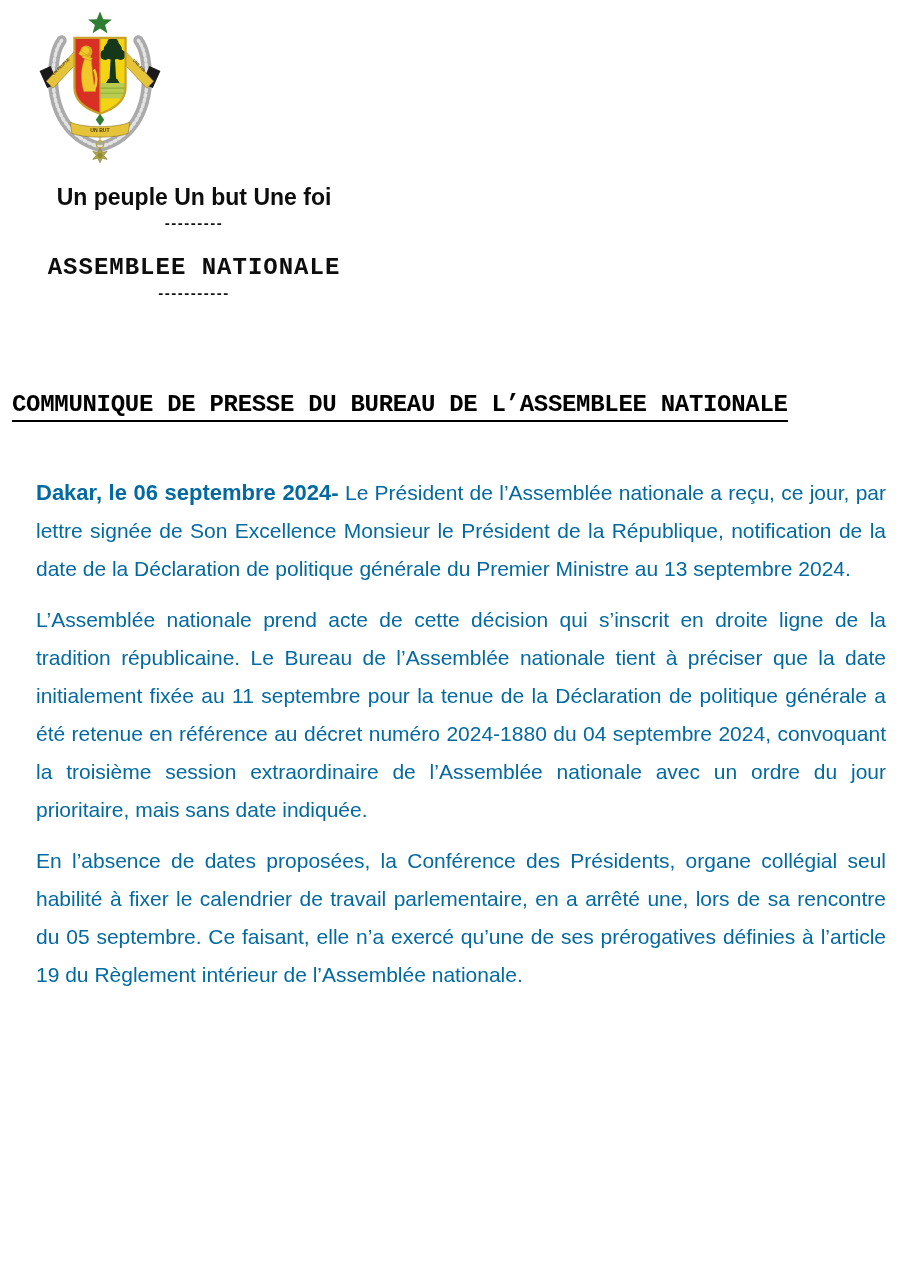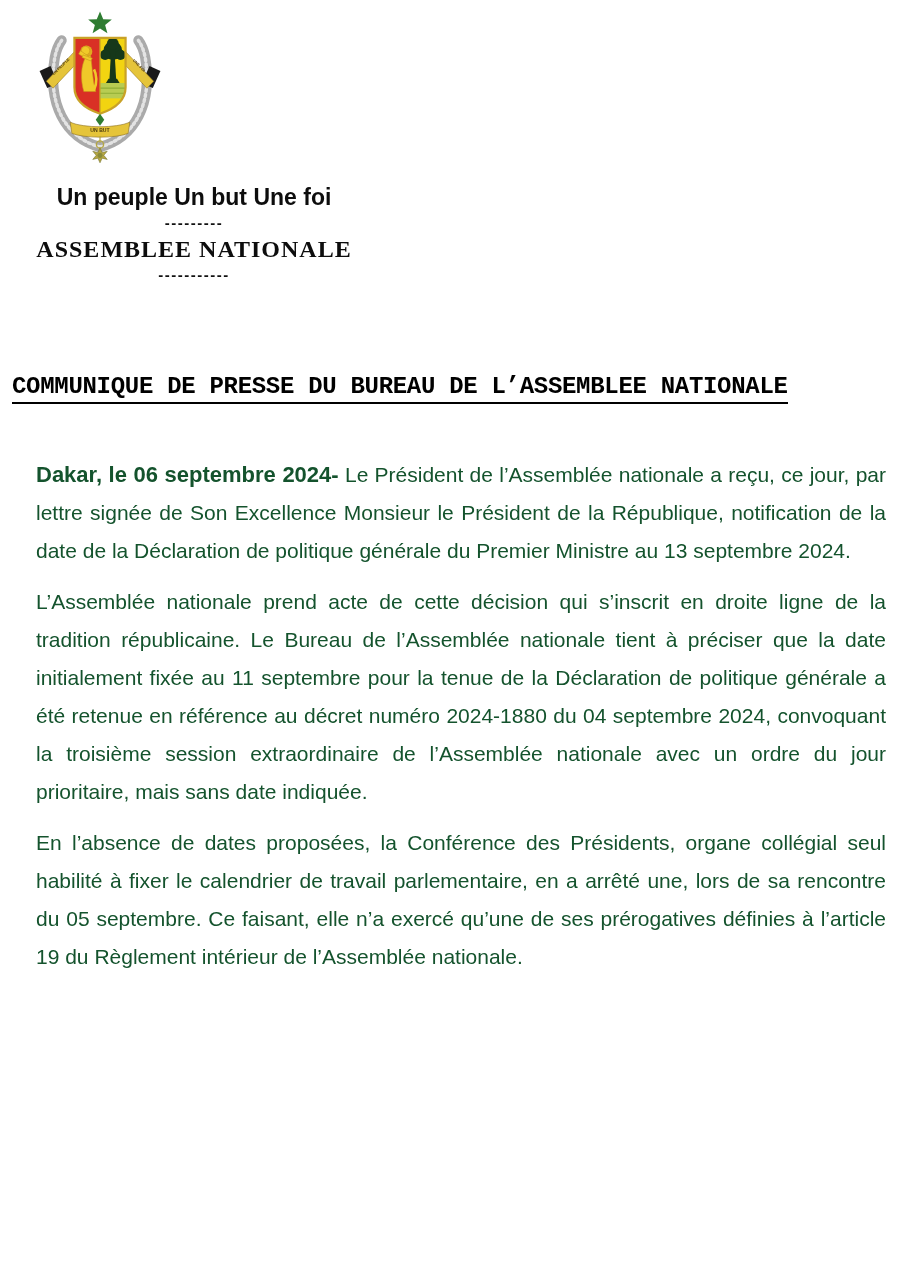--- a/index.html
+++ b/index.html
@@ -6,29 +6,29 @@
   body { width:902px; height:1280px; font-family:"Liberation Sans",sans-serif; color:#1b1b1b; }
   .page { position:relative; width:902px; height:1280px; background:#ffffff; overflow:hidden; }
 
   .coat { margin:8px 0 0 36px; width:128px; height:162px; }
   .coat svg { display:block; width:100%; height:100%; }
 
   .letterhead { margin:14px 0 0 24px; width:340px; text-align:center; color:#0d0d0d; }
   .republic   { font-size:19px; font-weight:bold; letter-spacing:0.2px; }
   .motto      { font-size:23px; font-weight:bold; margin-top:3px; }
   .divider    { font-size:15px; font-weight:bold; letter-spacing:1.5px; margin-top:3px; color:#111; }
-  .institution{ font-family:Liberation Serif, serif; font-size:24px; font-weight:bold;
-                letter-spacing:1px; margin-top:5px; }
+  .institution{ font-family:Liberation Mono, monospace; font-size:24px; font-weight:bold;
+                letter-spacing:1px; margin-top:23px; }
 
   .title { margin:88px 12px 0 12px; font-size:24px; font-weight:bold; letter-spacing:-0.3px;
            white-space:nowrap; color:#000; }
   .title .u { border-bottom:2.5px solid #000; padding-bottom:2px;font-family:Liberation Mono, monospace; }
 
   .body-text { margin-top:56px; padding:0 16px 0 36px; font-size:21px; line-height:38px;
-               text-align:justify; color:#14532d; }
+               text-align:justify; color:#0369a1; }
   .body-text p { margin:0 0 13px 0; }
   .dateline { font-weight:bold; font-size:22px; }
 </style>
 </head>
 <body>
 
 <div class="page">
 
   <div class="coat">
     <svg viewBox="0 0 150 190" xmlns="http://www.w3.org/2000/svg">

